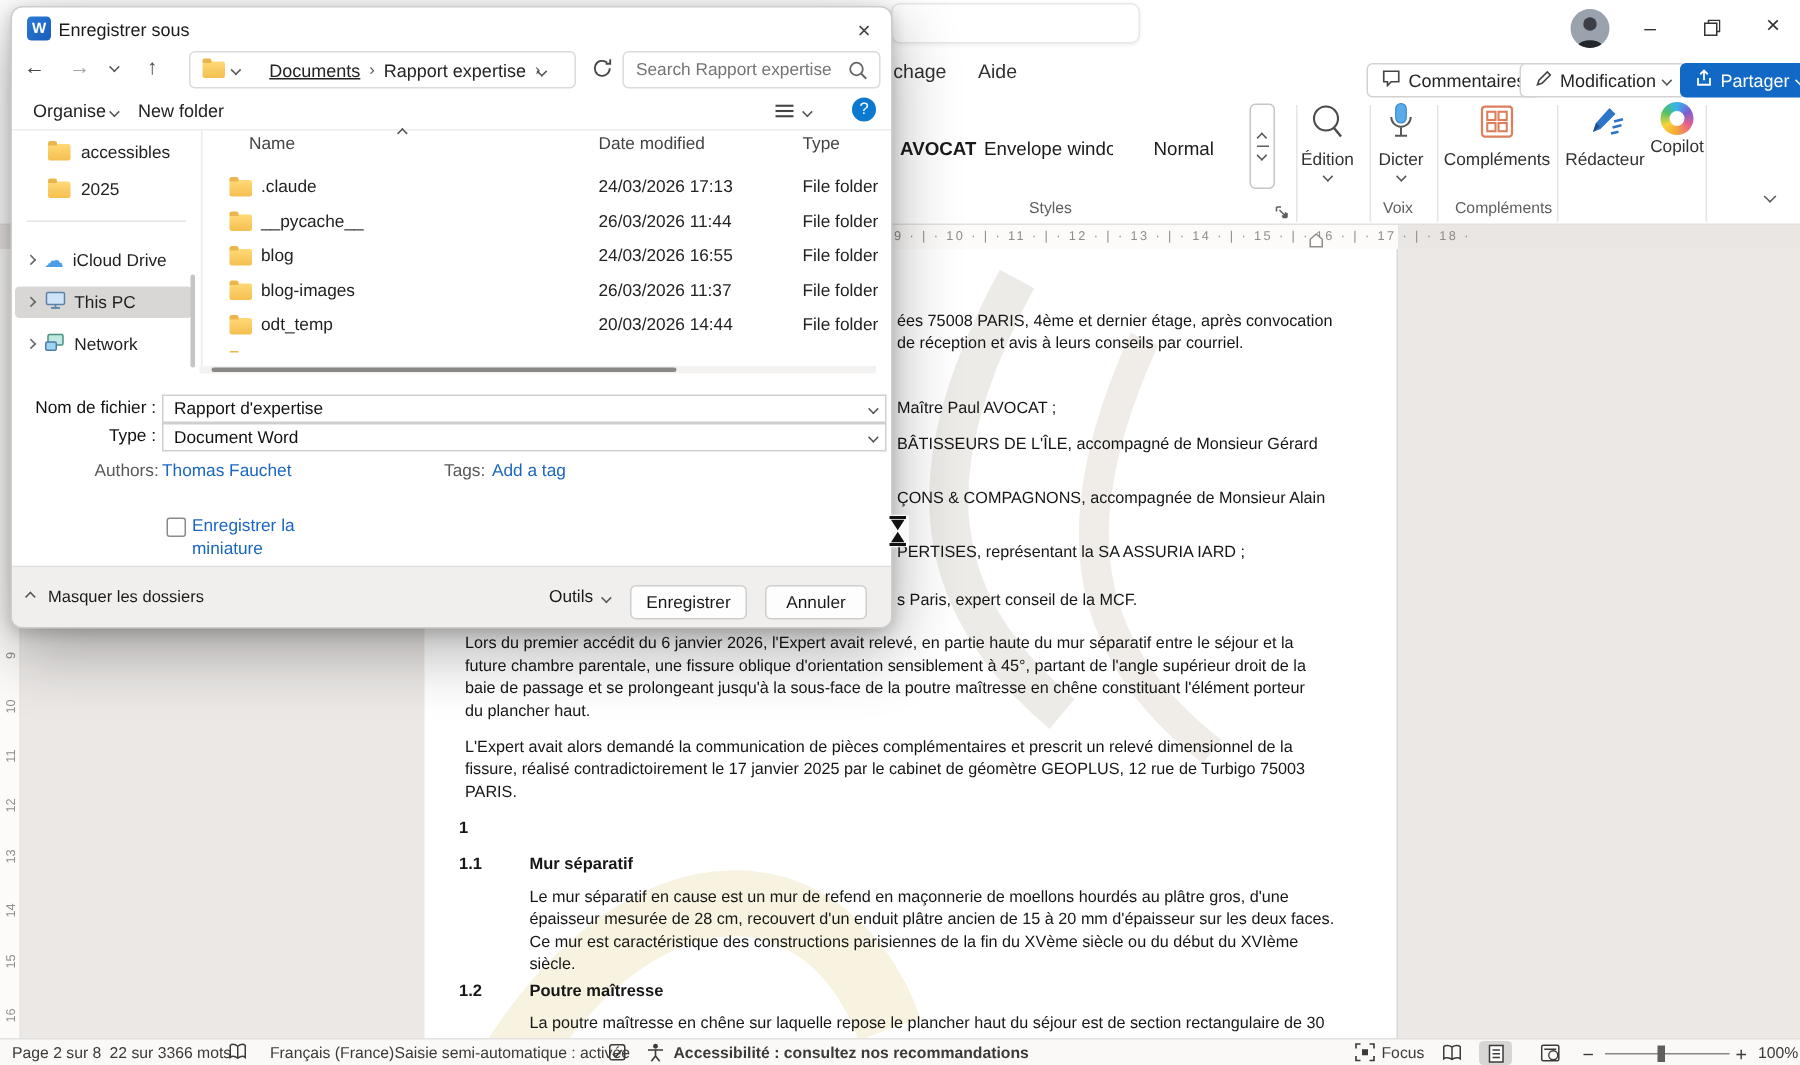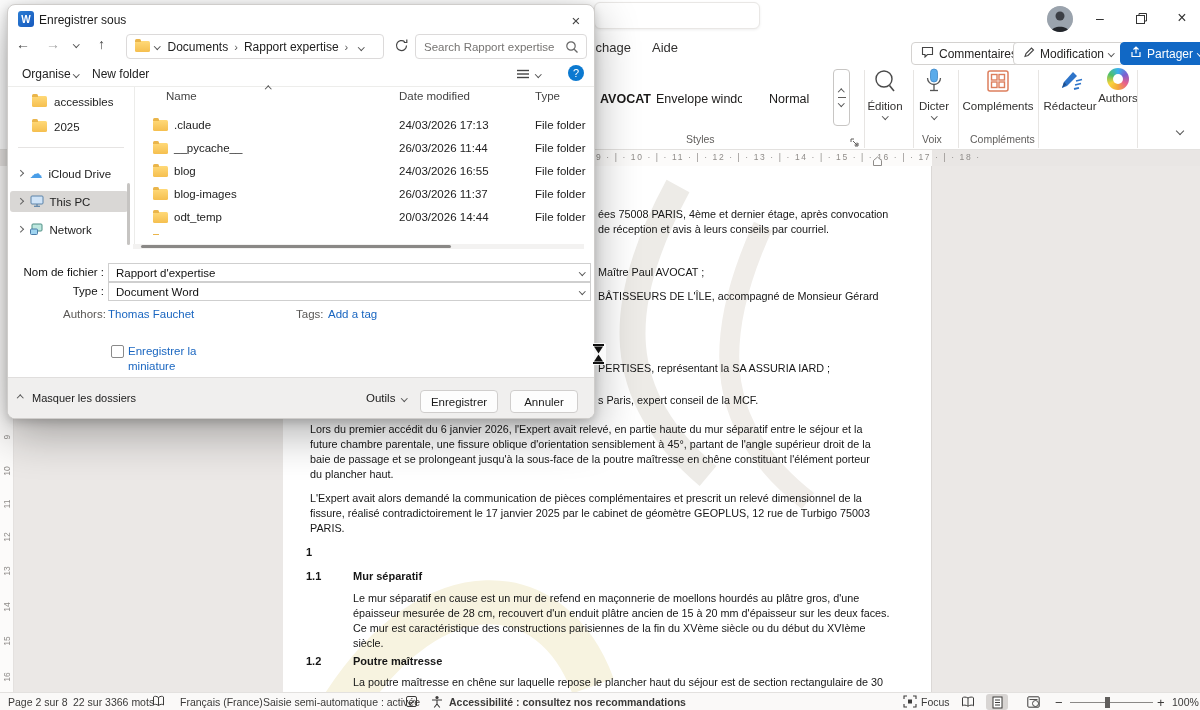--- a/index.html
+++ b/index.html
@@ -210,21 +210,21 @@
             <path d="M6 20 L8 14 L17 4 L21 8 L11 18 Z" fill="#2e74c9"></path>
             <path d="M6 20 L8 14 L10.5 16.5 Z" fill="#1d4f8c"></path>
             <line x1="20" y1="13" x2="26" y2="11.5" stroke="#2e74c9" stroke-width="1.8"></line>
             <line x1="19" y1="17" x2="25" y2="15.5" stroke="#2e74c9" stroke-width="1.8"></line>
             <line x1="18" y1="21" x2="23" y2="19.8" stroke="#2e74c9" stroke-width="1.8"></line>
           </svg></span>
       <span class="rib-label">Rédacteur</span>
     </div>
     <div class="rib-btn" style="left:1098px;width:40px;">
       <span class="copilot-logo"></span>
-      <span class="rib-label">Authors</span>
+      <span class="rib-label">Copilot</span>
     </div>
 
     <div class="rib-sep" style="left:1137px;"></div>
     <span class="chev chev-d collapse-chev"></span>
   </div>
 
   <div class="hruler">
     <div class="active"></div>
     <span class="nums">9 · | · 10 · | · 11 · | · 12 · | · 13 · | · 14 · | · 15 · | · 16 · | · 17 · | · 18 ·</span>
     <span class="indent-marker">
@@ -256,20 +256,21 @@
       <span class="vnum" style="top: 636px;">15</span>
       <span class="vnum" style="top: 672px;">16</span>
     </div>
 
   <div class="doc-layer">
 
       <div class="dline" style="left: 598px; top: 208px;">ées 75008 PARIS, 4ème et dernier étage, après convocation</div>
       <div class="dline" style="left: 598px; top: 223px;">de réception et avis à leurs conseils par courriel.</div>
       <div class="dline" style="left: 598px; top: 266px;">Maître Paul AVOCAT ;</div>
       <div class="dline" style="left: 598px; top: 290px;">BÂTISSEURS DE L'ÎLE, accompagné de Monsieur Gérard</div>
+      <div class="dline" style="left: 598px; top: 326px;">ÇONS &amp; COMPAGNONS, accompagnée de Monsieur Alain</div>
       <div class="dline" style="left: 598px; top: 362px;">PERTISES, représentant la SA ASSURIA IARD ;</div>
       <div class="dline" style="left: 598px; top: 376px; margin-top: 18px;">s Paris, expert conseil de la MCF.</div>
       <div class="dline" style="left: 310px; top: 423px; width: 583px;">Lors du premier accédit du 6 janvier 2026, l'Expert avait relevé, en partie haute du mur séparatif entre le séjour et la</div>
       <div class="dline" style="left: 310px; top: 438px; width: 583px;">future chambre parentale, une fissure oblique d'orientation sensiblement à 45°, partant de l'angle supérieur droit de la</div>
       <div class="dline" style="left: 310px; top: 453px; width: 583px;">baie de passage et se prolongeant jusqu'à la sous-face de la poutre maîtresse en chêne constituant l'élément porteur</div>
       <div class="dline" style="left: 310px; top: 468px;">du plancher haut.</div>
       <div class="dline" style="left: 310px; top: 492px; width: 583px;">L'Expert avait alors demandé la communication de pièces complémentaires et prescrit un relevé dimensionnel de la</div>
       <div class="dline" style="left: 310px; top: 507px; width: 583px;">fissure, réalisé contradictoirement le 17 janvier 2025 par le cabinet de géomètre GEOPLUS, 12 rue de Turbigo 75003</div>
       <div class="dline" style="left: 310px; top: 522px;">PARIS.</div>
       <div class="dline b" style="left: 306px; top: 546px;">1</div>
@@ -343,21 +344,21 @@
     </div>
 
     <div class="navrow">
       <span class="navico" style="left:8px;">←</span>
       <span class="navico" style="left:38px;color:#a6a6a6;">→</span>
       <span class="chev chev-d chev-s" style="position:absolute;left:66px;top:9px;"></span>
       <span class="navico" style="left:90px;">↑</span>
       <div class="addrbar">
         <span class="folder" style="margin-left:8px;"></span>
         <span class="chev chev-d chev-s" style="margin-left:5px;"></span>
-        <span style="margin-left:8px;">Documents</span>
+        <span style="margin-left:20px;text-decoration:underline;">Documents</span>
         <span class="crumb-sep">›</span>
         <span>Rapport expertise</span>
         <span class="crumb-sep">›</span>
         <span class="chev chev-d chev-s" style="position:absolute;left:232px;top:10px;"></span>
       </div>
       <span style="position:absolute;left:386px;top:5px;">
         <svg width="15" height="15">
             <path d="M12.5 7.5 a5 5 0 1 1 -1.8 -3.8" fill="none" stroke="#454545" stroke-width="1.2"></path>
             <path d="M12.8 1.5 v3 h-3" fill="none" stroke="#454545" stroke-width="1.2"></path>
           </svg>

